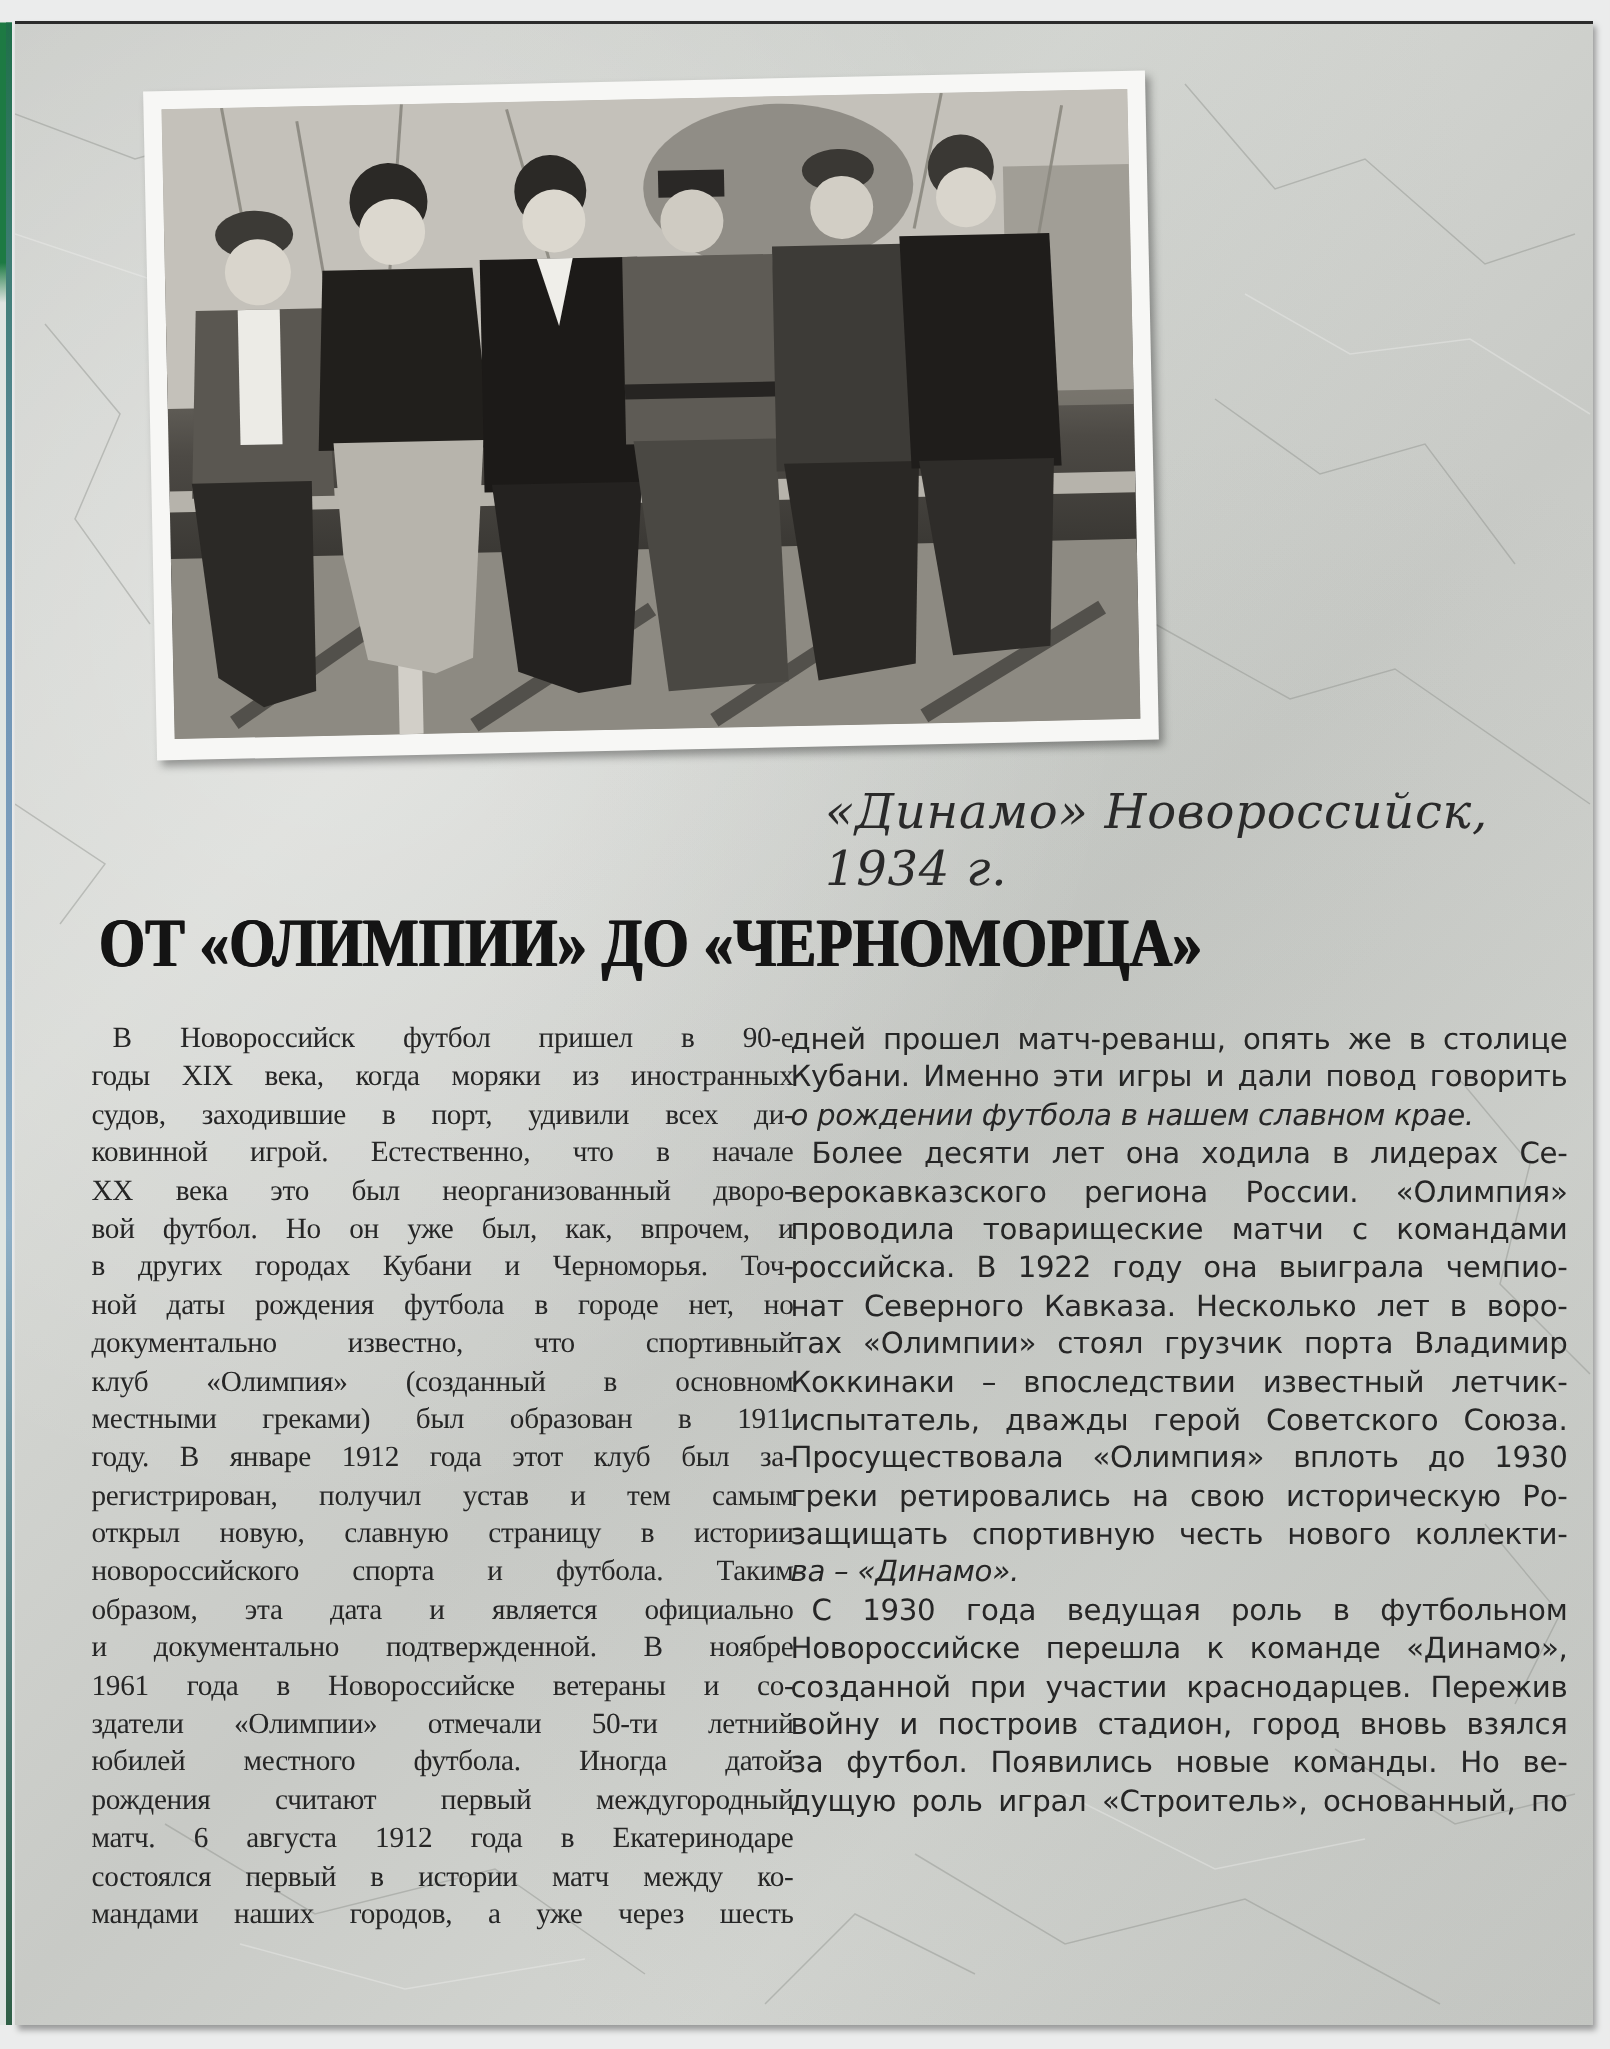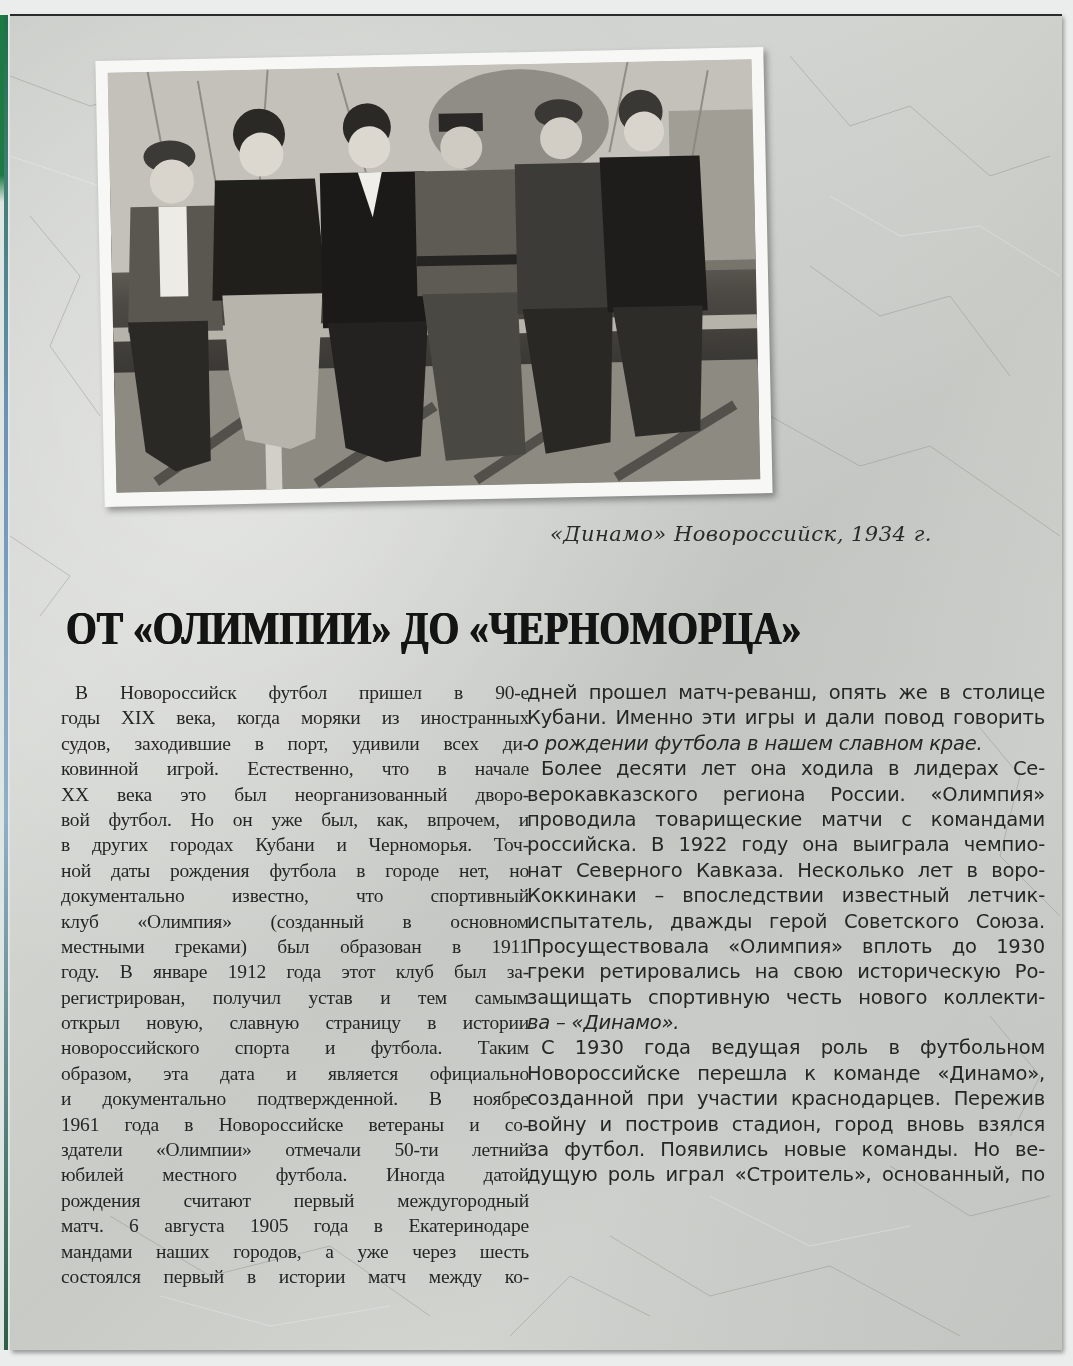--- a/index.html
+++ b/index.html
@@ -71,21 +71,21 @@
         linear-gradient(to bottom, #bdbab3 0%, #a8a59d 18%, #7a776f 35%, #4d4a45 55%, #3a3834 72%, #6b6861 85%, #8d8a82 100%);
       overflow: hidden;
     }
     .photo svg { display: block; }
     .caption {
       position: absolute;
       left: 540px;
       top: 506px;
       font-family: "DejaVu Serif", serif;
       font-style: italic;
-      font-size: 21px;
+      font-size: 32px;
       color: #2a2a2a;
       letter-spacing: 0.5px;
     }
     .article-title {
       position: absolute;
       left: 56px;
       top: 586px;
       width: 960px;
       font-family: "Liberation Serif", serif;
       font-weight: bold;
@@ -236,33 +236,34 @@
       <span class="line">году. В январе 1912 года этот клуб был за-</span>
       <span class="line">регистрирован, получил устав и тем самым</span>
       <span class="line">открыл новую, славную страницу в истории</span>
       <span class="line">новороссийского спорта и футбола. Таким</span>
       <span class="line">образом, эта дата и является официально</span>
       <span class="line">и документально подтвержденной. В ноябре</span>
       <span class="line">1961 года в Новороссийске ветераны и со-</span>
       <span class="line">здатели «Олимпии» отмечали 50-ти летний</span>
       <span class="line">юбилей местного футбола. Иногда датой</span>
       <span class="line">рождения считают первый междугородный</span>
-      <span class="line">матч. 6 августа 1905 года в Екатеринодаре</span>
+      <span class="line">матч. 6 августа 1912 года в Екатеринодаре</span>
+      <span class="line">состоялся первый в истории матч между ко-</span>
       <span class="line">мандами наших городов, а уже через шесть</span>
-      <span class="line">состоялся первый в истории матч между ко-</span>
     </div>
   <div class="col col-right" id="col-right">
       <span class="line">дней прошел матч-реванш, опять же в столице</span>
       <span class="line">Кубани. Именно эти игры и дали повод говорить</span>
       <span class="line last">о рождении футбола в нашем славном крае.</span>
       <span class="line indent">Более десяти лет она ходила в лидерах Се-</span>
       <span class="line">верокавказского региона России. «Олимпия»</span>
       <span class="line">проводила товарищеские матчи с командами</span>
       <span class="line">российска. В 1922 году она выиграла чемпио-</span>
       <span class="line">нат Северного Кавказа. Несколько лет в воро-</span>
+      <span class="line">тах «Олимпии» стоял грузчик порта Владимир</span>
       <span class="line">Коккинаки – впоследствии известный летчик-</span>
       <span class="line">испытатель, дважды герой Советского Союза.</span>
       <span class="line">Просуществовала «Олимпия» вплоть до 1930</span>
       <span class="line">греки ретировались на свою историческую Ро-</span>
       <span class="line">защищать спортивную честь нового коллекти-</span>
       <span class="line last">ва – «Динамо».</span>
       <span class="line indent">С 1930 года ведущая роль в футбольном</span>
       <span class="line">Новороссийске перешла к команде «Динамо»,</span>
       <span class="line">созданной при участии краснодарцев. Пережив</span>
       <span class="line">войну и построив стадион, город вновь взялся</span>

